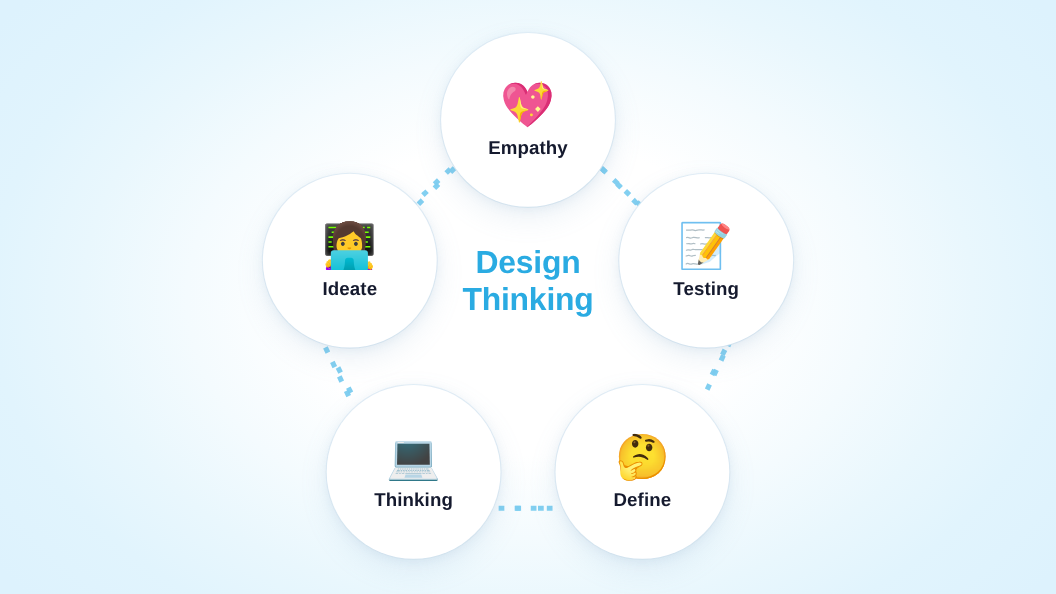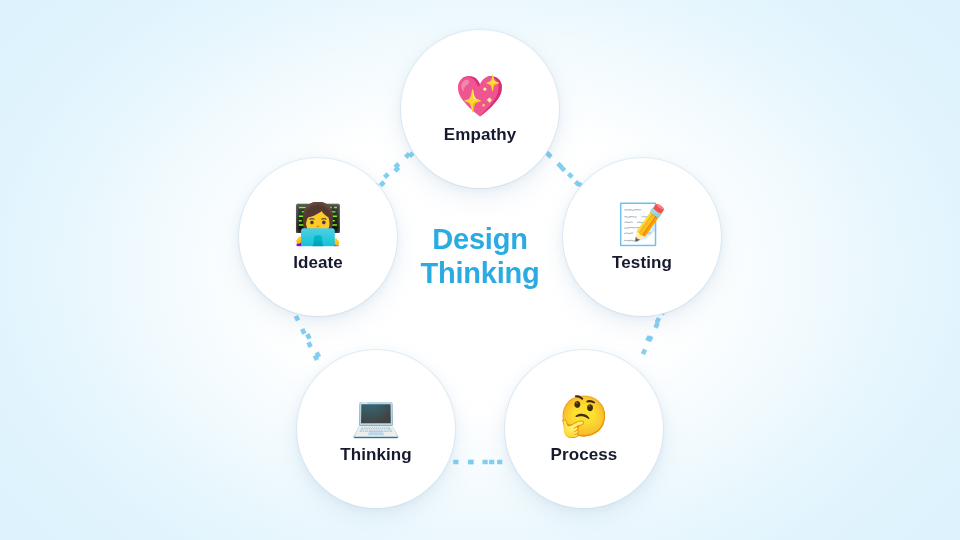--- a/index.html
+++ b/index.html
@@ -133,21 +133,21 @@
     <div class="node-label">Empathy</div>
   </div>
 
   <div class="node" id="node-define">
     <div class="node-icon">📝</div>
     <div class="node-label">Testing</div>
   </div>
 
   <div class="node" id="node-ideate">
     <div class="node-icon">🤔</div>
-    <div class="node-label">Process</div>
+    <div class="node-label">Define</div>
   </div>
 
   <div class="node" id="node-prototype">
     <div class="node-icon">💻</div>
     <div class="node-label">Thinking</div>
   </div>
 
   <div class="node" id="node-testing">
     <div class="node-icon">👩‍💻</div>
     <div class="node-label">Ideate</div>

